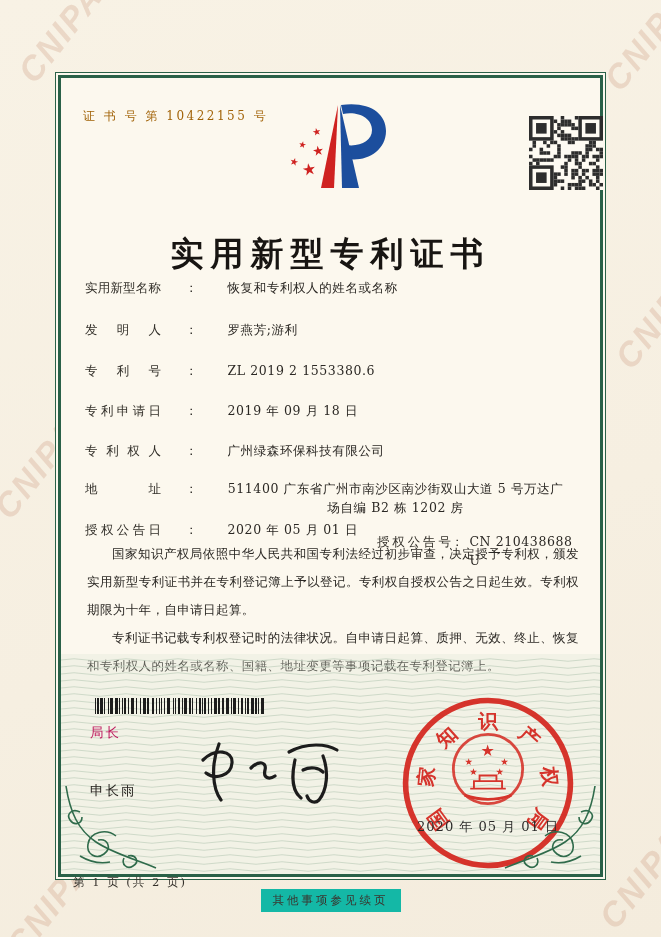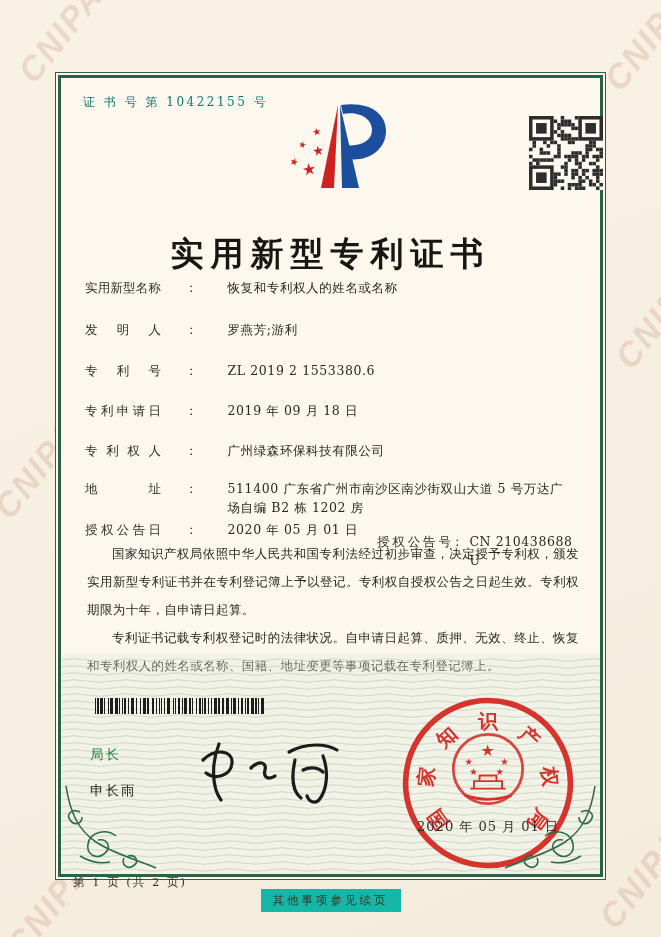--- a/index.html
+++ b/index.html
@@ -19,45 +19,45 @@
   .frame{
     position:absolute;left:55px;top:72px;width:551px;height:808px;
     border:1px solid #2a6148;padding:2px;box-sizing:border-box;
     background:#fcf8ee;
   }
   .frame-mid{
     width:100%;height:100%;border:3px solid #2a6148;box-sizing:border-box;
   }
   .frame-inner{position:relative;width:539px;height:796px;}
   .cert-no{
-    position:absolute;left:22px;top:16px;font-size:12px;letter-spacing:2.5px;color:#0f766e;
+    position:absolute;left:22px;top:30px;font-size:12px;letter-spacing:2.5px;color:#a16207;
   }
   .logo{position:absolute;left:224px;top:22px;}
   .qr{position:absolute;left:468px;top:38px;}
   .cert-title{
     position:absolute;left:0;top:116px;width:100%;text-align:center;
     font-size:33px;font-weight:bold;letter-spacing:7px;color:#181512;margin-top:38px;
   }
   .field-row{position:absolute;left:24px;font-size:12.5px;display:flex;align-items:flex-start;line-height:1.55;gap:24px;}
   .flabel{display:inline-block;width:76px;text-align:justify;text-align-last:justify;color:#33302a;}
   .fcolon{margin-right:6px;color:#33302a;}
   .fvalue{color:#2b2824;letter-spacing:0.6px;}
-  .fvalue-address{display:inline-block;width:336px;}
+  .fvalue-address{display:inline-block;width:336px;text-align:center;}
   .pair2{position:absolute;left:292px;top:0;display:flex;margin-top:12px;}
   .body-text{
     position:absolute;left:26px;top:462px;width:492px;
     font-size:12.5px;line-height:28px;text-align:justify;color:#2b2824;letter-spacing:0.4px;
   }
   .body-text p{margin:0;text-indent:2em;}
   .wave-section{
     position:absolute;left:0;top:576px;width:539px;height:220px;
     background:rgba(219,228,211,0.30);
   }
   .barcode{position:absolute;left:34px;top:620px;}
-  .sig-title{position:absolute;left:29px;top:668px;font-family:Liberation Mono, monospace;font-size:13.5px;color:#15803d;letter-spacing:2px;}
+  .sig-title{position:absolute;left:29px;top:646px;font-family:Liberation Mono, monospace;font-size:13.5px;color:#be185d;letter-spacing:2px;}
   .sig-name{position:absolute;left:29px;top:704px;font-family:"Liberation Sans",sans-serif;font-size:13.5px;color:#26231f;letter-spacing:2px;}
   .signature{position:absolute;left:128px;top:652px;}
   .seal{position:absolute;left:338px;top:616px;opacity:0.93;}
   .flourish{position:absolute;bottom:2px;}
   .flourish-left{left:2px;transform:scaleX(-1);}
   .flourish-right{right:2px;}
   .page-no{
     position:absolute;left:12px;top:774px;width:100%;text-align:left;
     font-size:11.5px;letter-spacing:2px;color:#34302a;margin-top:23px;
   }

